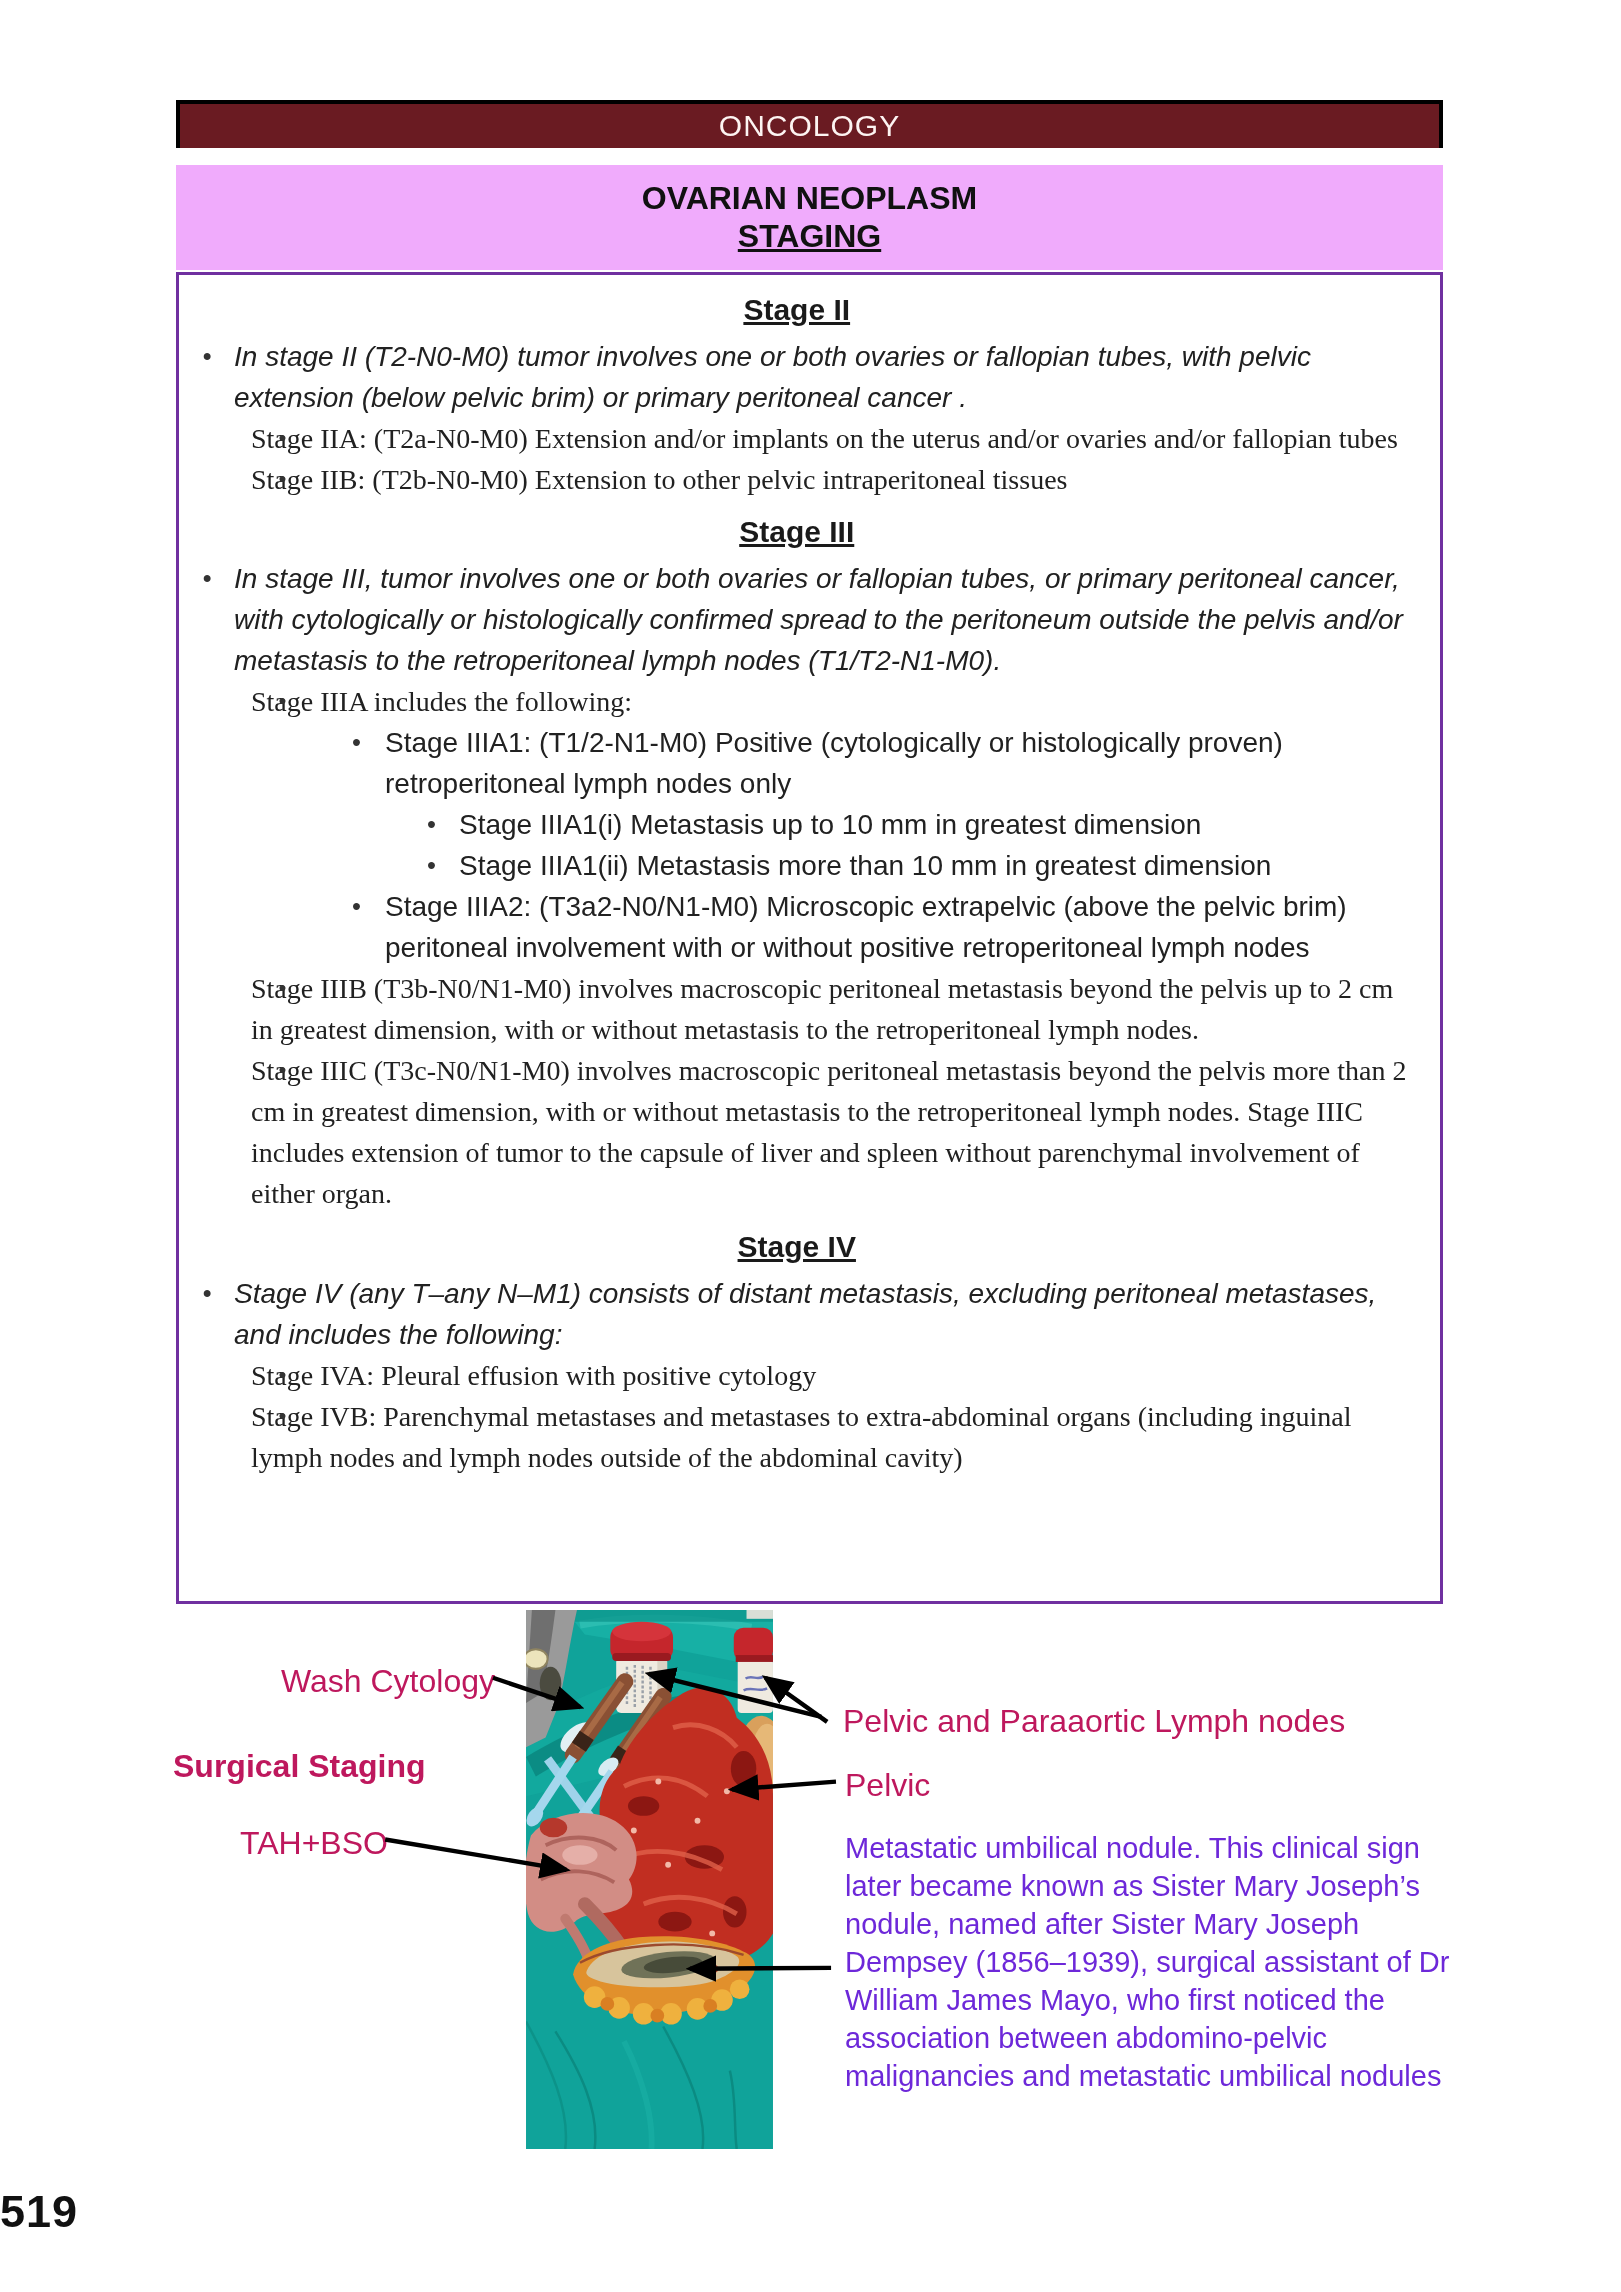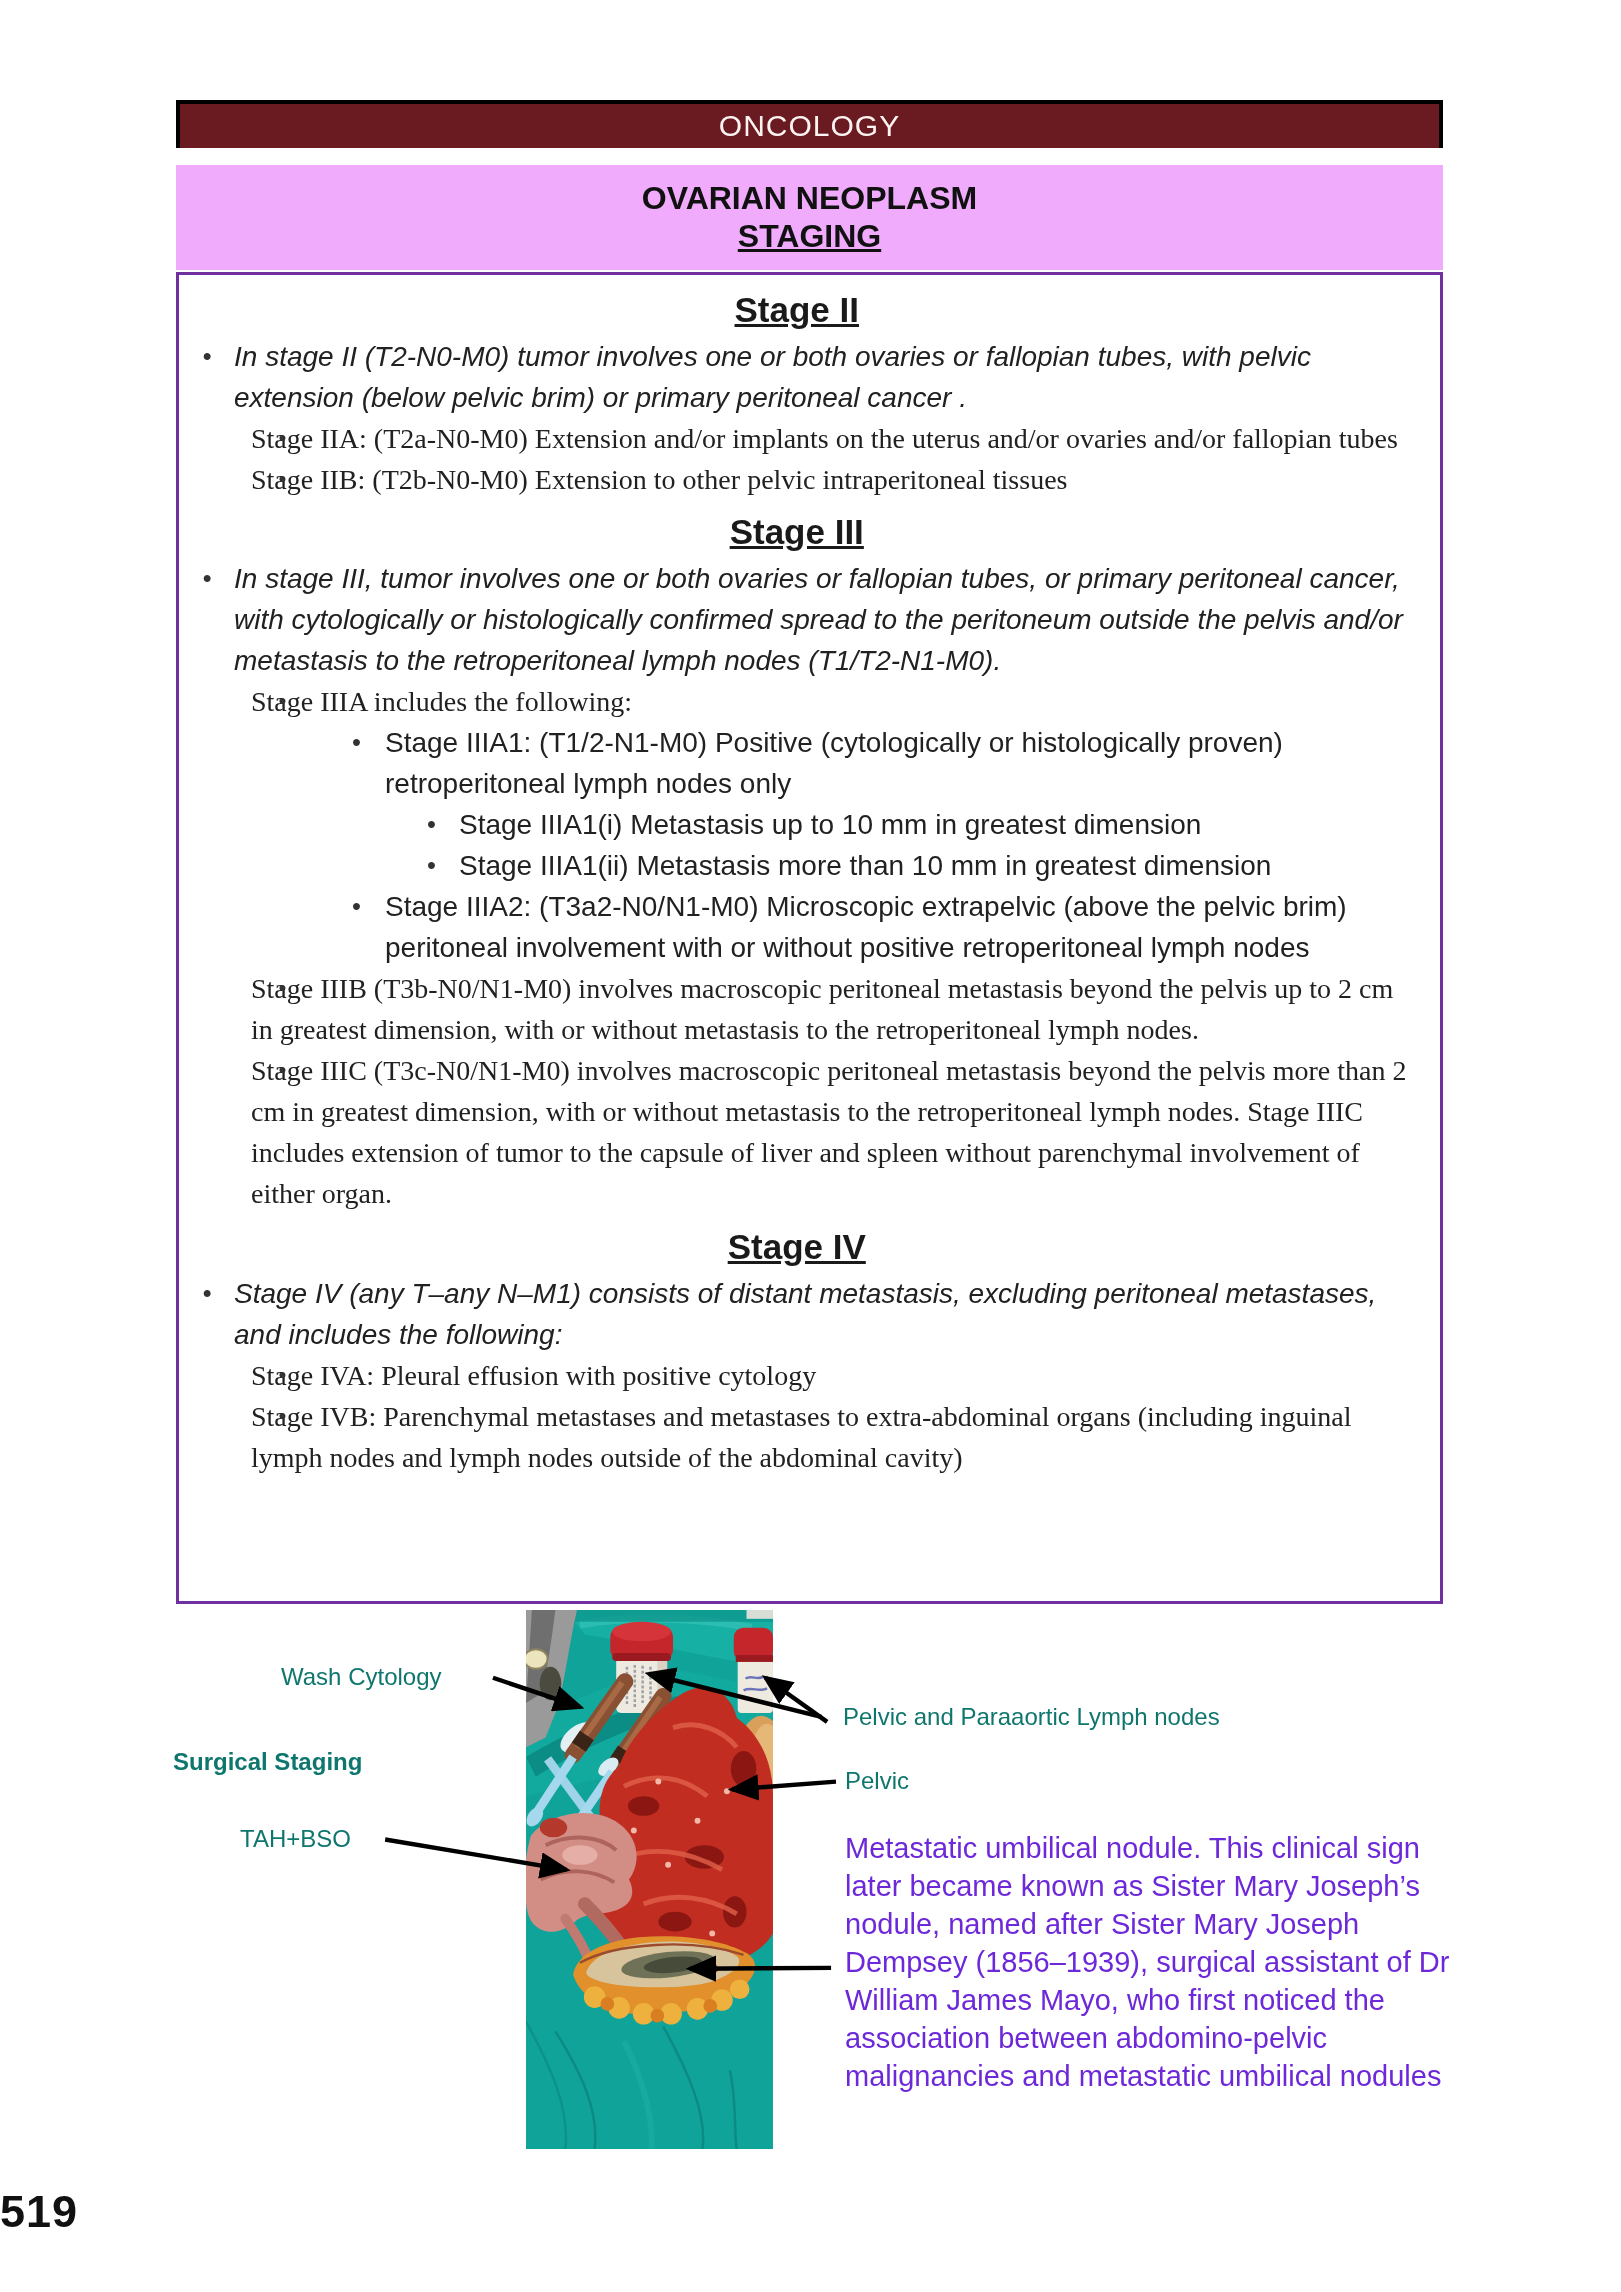--- a/index.html
+++ b/index.html
@@ -24,33 +24,33 @@
     justify-content:center; gap:1px;text-align:center;
   }
   .topic-title { font-size:32px; font-weight:bold; color:#111; }
   .topic-sub   { font-size:32px; font-weight:bold; color:#111; text-decoration:underline; }
 
   
   .sbox {
     position:absolute; left:176px; top:272px; width:1267px; height:1332px;
     border:3.9px solid #7030A0; background:#fff; padding:7.8px 25.5px 0 0; overflow:hidden;
   }
-  .shead { text-align:center; font-weight:bold; font-size:35px; line-height:41px; margin:11.8px 0 5.9px; color:#1a1a1a; }
+  .shead { text-align:center; font-weight:bold; font-size:30px; line-height:41px; margin:11.8px 0 5.9px; color:#1a1a1a; }
   .shead:first-child { margin-top:5.9px; }
   .shead span { text-decoration:underline; }
   .li { position:relative; font-size:28px; line-height:41px; color:#212121; }
   .li::before { content:"\2022"; position:absolute; top:0; font-size:25.5px; color:#333; }
   .l1 { padding-left:55px;  } .l1::before { left:23.5px;  }
   .l2 { padding-left:72px;font-family:Liberation Serif, serif; } .l2::before { left:99px; }
   .l3 { padding-left:206px; } .l3::before { left:173px; }
   .l4 { padding-left:280px; } .l4::before { left:248px; }
   .it { font-style:italic; }
 
   
-  .flabel { position:absolute; font-size:24px; white-space:nowrap; color:#0f766e; }
+  .flabel { position:absolute; font-size:32px; white-space:nowrap; color:#be185d; }
   #lbl-wash     { left:281px; top:1663px; }
   #lbl-surgical { left:173px; top:1748px; font-weight:bold; }
   #lbl-tah      { left:240px; top:1825px; }
   #lbl-pelvic   { left:843px; top:1703px; }
   #lbl-omentum  { left:845px; top:1767px; }
   #nodule-note  {
     position:absolute; left:845px; top:1829px; width:635px;
     font-size:29px; line-height:38px; color:#6d28d9;
   }
 

